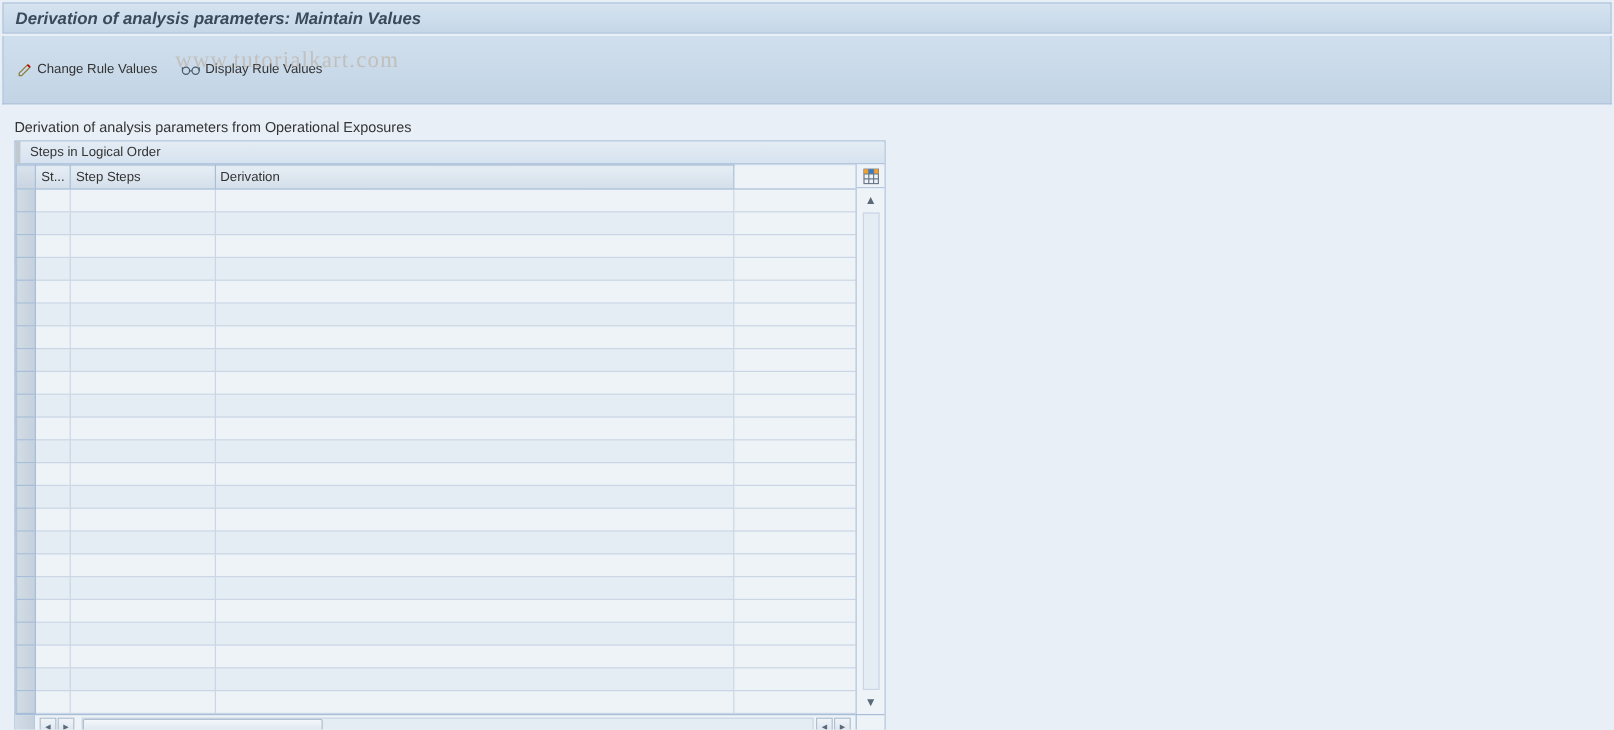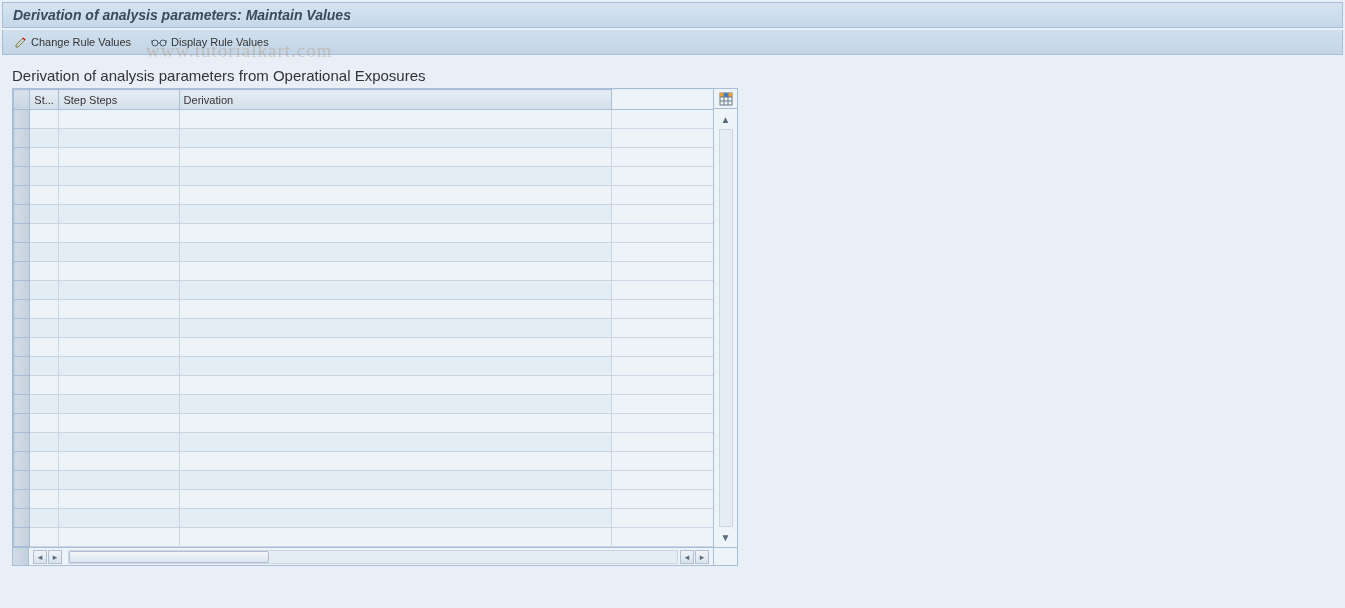--- a/index.html
+++ b/index.html
@@ -20,21 +20,21 @@
       font-weight: bold;
       font-style: italic;
       font-size: 14px;
       color: #3a4a5a;
       margin: 2px;
     }
     .toolbar {
       background: linear-gradient(to bottom, #d0dfed, #c2d4e5);
       border: 1px solid #a8bed8;
       border-top: none;
-      padding: 4px 8px;
+      padding: 20px 8px;
       margin: 0 2px 2px 2px;
       display: flex;
       gap: 12px;
       align-items: flex-start;
     }
     .toolbar-btn {
       display: inline-flex;
       align-items: center;
       gap: 4px;
       padding: 2px 4px;
@@ -48,21 +48,21 @@
     }
     .icon-glasses {
       width: 16px; height: 12px;
       display: inline-block;
     }
     .content-area {
       padding: 10px 12px;
       background: #e8eff7;
     }
     .subtitle {
-      font-size: 15px;
+      font-size: 12px;
       color: #333;
       margin-bottom: 4px;
     }
     .panel {
       border: 1px solid #a8bed8;
       background: #e4ecf4;
       width: 726px;
       position: relative;
     }
     .panel-header {
@@ -266,20 +266,21 @@
     <span>Display Rule Values</span>
   </span>
 </div>
 
 <div class="watermark">www.tutorialkart.com</div>
 
 <div class="content-area">
   <div class="subtitle">Derivation of analysis parameters from Operational Exposures</div>
 
   <div class="panel">
+    <div class="panel-header">Steps in Logical Order</div>
 
     <div class="grid-wrapper">
       <div class="grid-main">
         <table class="grid">
           <thead>
             <tr>
               <th class="row-selector-head"></th>
               <th class="col-st">St...</th>
               <th class="col-steptype">Step Steps</th>
               <th class="col-desc">Derivation</th>

